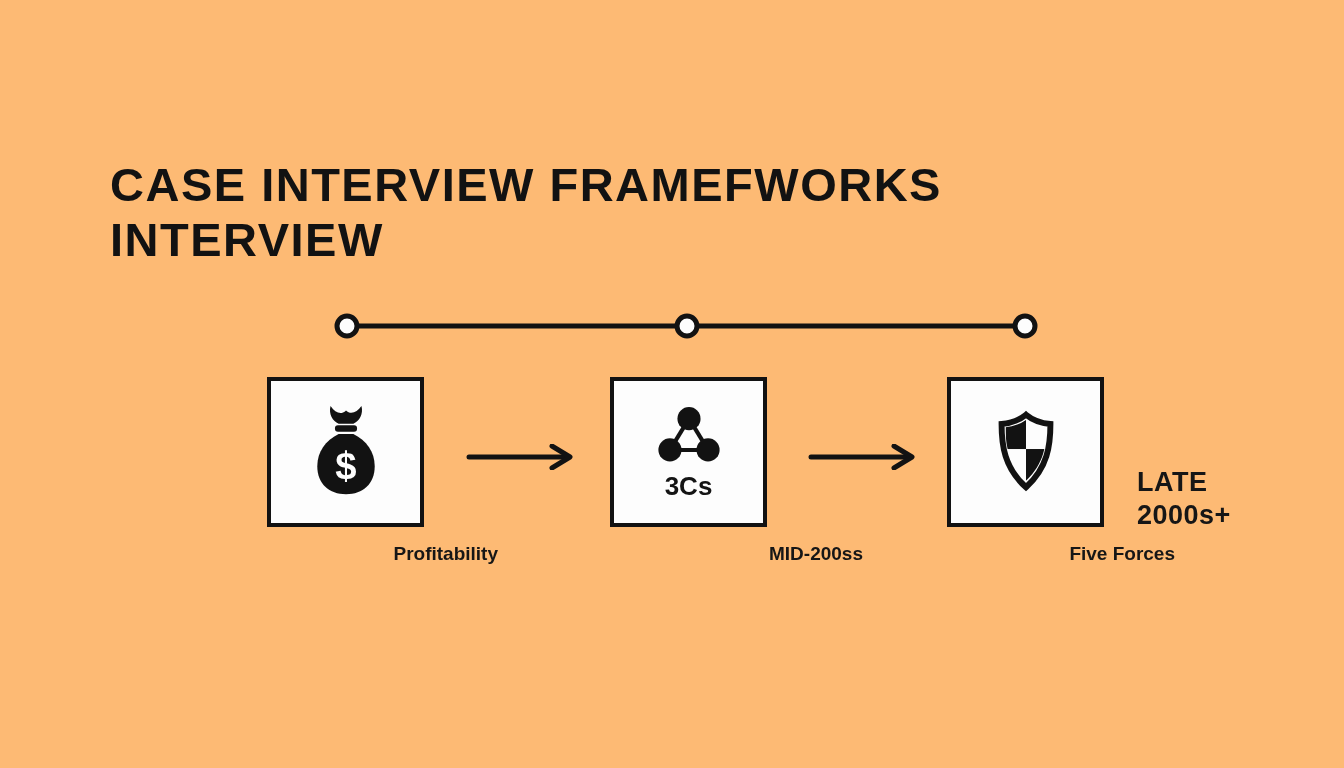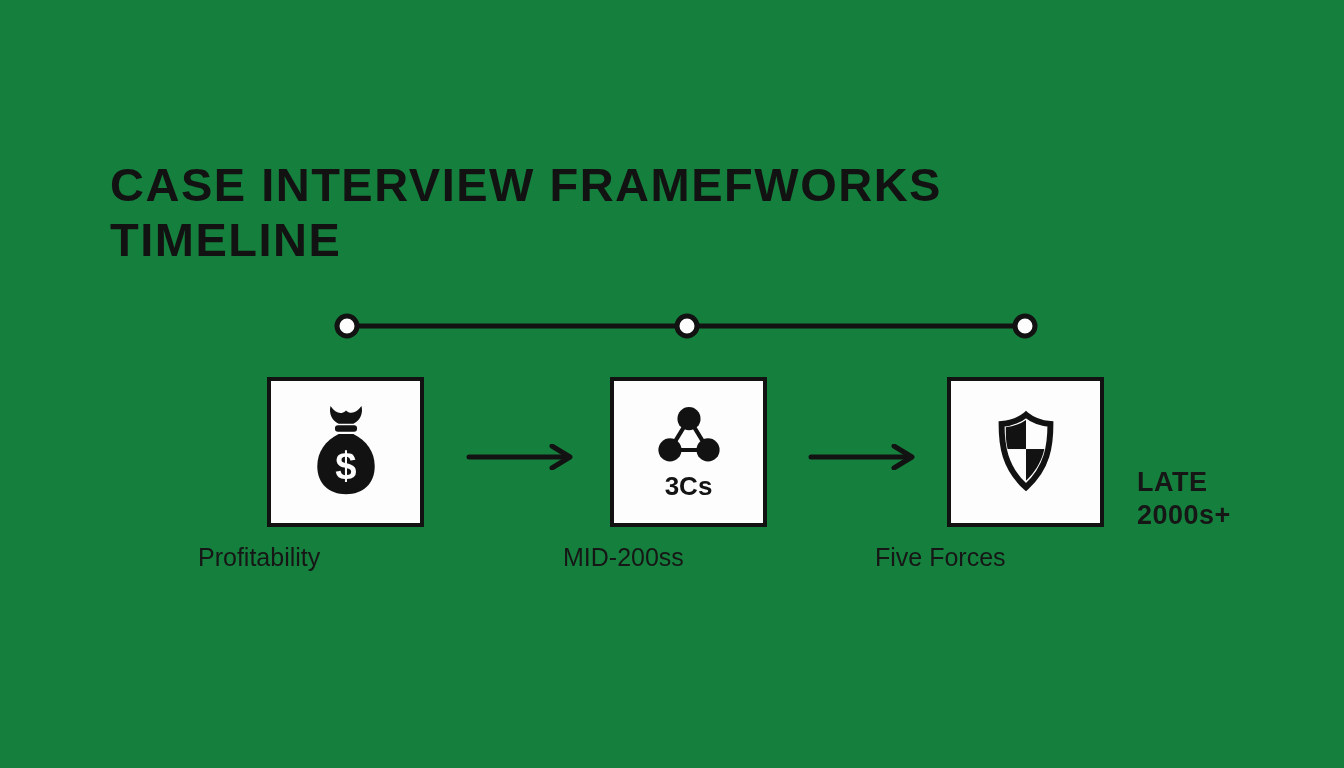--- a/index.html
+++ b/index.html
@@ -5,21 +5,21 @@
   * { margin: 0; padding: 0; box-sizing: border-box; }
   html, body { background: #ffffff; }
   body {
     font-family: "Liberation Sans", sans-serif;
     -webkit-font-smoothing: antialiased;
   }
   .canvas {
     position: relative;
     width: 1344px;
     height: 768px;
-    background: #15803d;
+    background: #fdba74;
     overflow: hidden;
     color: #141414;
   }
   .title {
     position: absolute;
     left: 110px;
     top: 157px;
     font-size: 47px;
     line-height: 55px;
     font-weight: 700;
@@ -57,23 +57,23 @@
     font-size: 26px;
     font-weight: 700;
     color: #141414;
     line-height: 1;
   }
 
   .caption {
     position: absolute;
     top: 543px;
     width: 300px;
-    text-align: left;
-    font-size: 25px;
-    font-weight: 400;
+    text-align: right;
+    font-size: 19px;
+    font-weight: 700;
     color: #161616;
   }
   #caption-1 { left: 198px; }
   #caption-2 { left: 563px; }
   #caption-3 { left: 875px; }
 
   .era {
     position: absolute;
     font-size: 27px;
     font-weight: 700;
@@ -104,21 +104,21 @@
     fill: #fdfdfd;
   }
 </style>
 </head>
 <body>
 
 <div class="canvas">
 
   <h1 class="title">
     <span class="title-line">CASE INTERVIEW FRAMEFWORKS</span>
-    <span class="title-line">TIMELINE</span>
+    <span class="title-line">INTERVIEW</span>
   </h1>
 
   <svg class="timeline-svg" width="712" height="34" viewBox="0 0 712 34">
     <line x1="17" y1="17" x2="695" y2="17"></line>
     <circle cx="17" cy="17" r="10"></circle>
     <circle cx="357" cy="17" r="10"></circle>
     <circle cx="695" cy="17" r="10"></circle>
   </svg>
 
 

